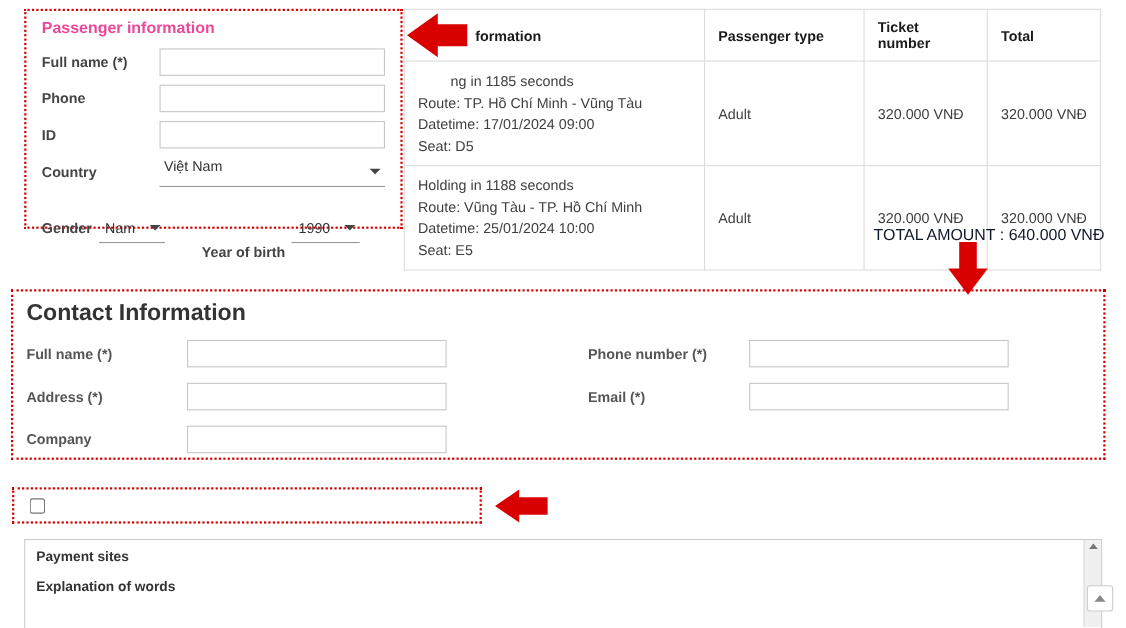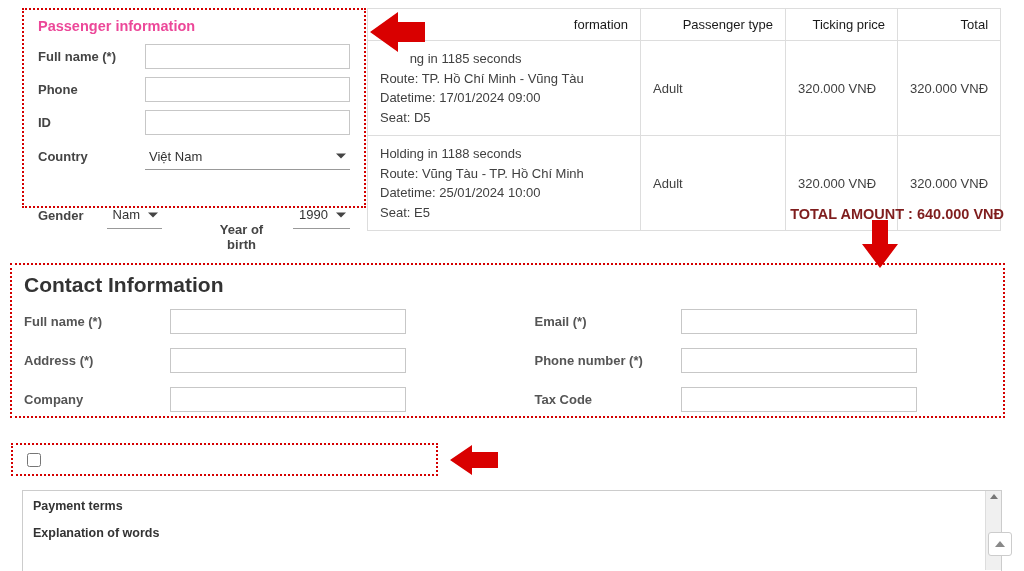--- a/index.html
+++ b/index.html
@@ -32,30 +32,30 @@
     width: 107px; font-size: 13px; font-weight: bold; color: #444;
   }
   .p-row .text-input {
     flex: 1; height: 25px;
     border: 1px solid #c7c7c7; background: #fff;
     padding: 2px 6px; font-size: 13px;
   }
   .p-select {
     flex: 1; position: relative; height: 27px;
     border-bottom: 1px solid #999;
-    display: flex; align-items: center; padding: 0 4px;
+    display: flex; align-items: flex-start; padding: 0 4px;
     font-size: 13px;
   }
   .p-select .caret {
     position: absolute; right: 4px; top: 50%; transform: translateY(-50%);
     width: 0; height: 0;
     border-left: 5px solid transparent; border-right: 5px solid transparent;
     border-top: 5px solid #444;
   }
-  .p-row-inline { display: flex; align-items: center; margin-top: 2px; gap: 23px; text-align: center; }
+  .p-row-inline { display: flex; align-items: center; margin-top: 2px; gap: 6px; }
   .p-row-inline label.first { font-weight: bold; font-size: 13px; color: #444; }
   .p-row-inline label.second { font-weight: bold; font-size: 13px; color: #444; margin-left: 28px; margin-top: 44px; }
   .mini-sel {
     position: relative; height: 27px;
     border-bottom: 1px solid #999;
     display: inline-flex; align-items: center;
     padding: 0 22px 0 6px;
     font-size: 13px;
   }
   .mini-sel .caret {
@@ -73,28 +73,27 @@
     font-size: 13px;
   }
   .ticket-table th, .ticket-table td {
     border: 1px solid #ddd;
     padding: 8px 12px;
     text-align: left;
     vertical-align: middle;
     color: #404040;
   }
   .ticket-table th {
-    font-weight: normal; color: #1a1a1a;
+    font-weight: bold; color: #1a1a1a;
     height: 32px;
-    text-align: right;
   }
   .ticket-table td.route-info { line-height: 1.5; }
   .total-line {
     position: absolute; right: 20px; top: 206px;
-    font-size: 14.5px; font-weight: bold; color: #7f1d1d;
+    font-size: 14.5px; font-weight: normal; color: #0f172a;
   }
 
   
   .contact-box {
     position: absolute;
     left: 10px; right: 19px; top: 263px; height: 155px;
     border: 2px dotted #d40000;
     padding: 8px 18px 10px 12px;
   }
   .contact-box h2 {
@@ -214,21 +213,21 @@
   <colgroup>
     <col style="width:273px">
         <col style="width:145px">
         <col style="width:112px">
         <col>
   </colgroup>
   <thead>
     <tr>
       <th><span style="visibility:hidden">Route in</span><span>formation</span></th>
       <th>Passenger type</th>
-      <th>Ticking price</th>
+      <th>Ticket number</th>
       <th>Total</th>
     </tr>
   </thead>
   <tbody>
     <tr>
       <td class="route-info">
         <span style="visibility:hidden">Holdi</span><span>ng in 1185 seconds</span><br>
         <span>Route: TP. Hồ Chí Minh - Vũng Tàu</span><br>
         <span>Datetime: 17/01/2024 09:00</span><br>
         <span>Seat: D5</span>
@@ -266,42 +265,38 @@
         <label>Address (*)</label>
         <input class="text-input" style="">
       </div>
       <div class="c-row">
         <label>Company</label>
         <input class="text-input" style="">
       </div>
     </div>
     <div class="contact-col">
       <div class="c-row">
+        <label>Phone number (*)</label>
+        <input class="text-input" style="">
+      </div>
+      <div class="c-row">
         <label>Email (*)</label>
-        <input class="text-input" style="">
-      </div>
-      <div class="c-row">
-        <label>Phone number (*)</label>
-        <input class="text-input" style="">
-      </div>
-      <div class="c-row">
-        <label>Tax Code</label>
         <input class="text-input" style="">
       </div>
     </div>
   </div>
 </div>
 
 <div class="agree-box">
   <input type="checkbox" style="">
 </div>
 
 <div class="terms-wrap">
   <div class="terms-box">
-    <div class="t-head">Payment terms</div>
+    <div class="t-head">Payment sites</div>
     <div class="t-head2">Explanation of words</div>
   </div>
   <div class="terms-scroll">
     <div class="s-arrow up"></div>
     <div class="track"></div>
   </div>
 </div>
 
 <div class="to-top">
   <div class="chev"></div>

